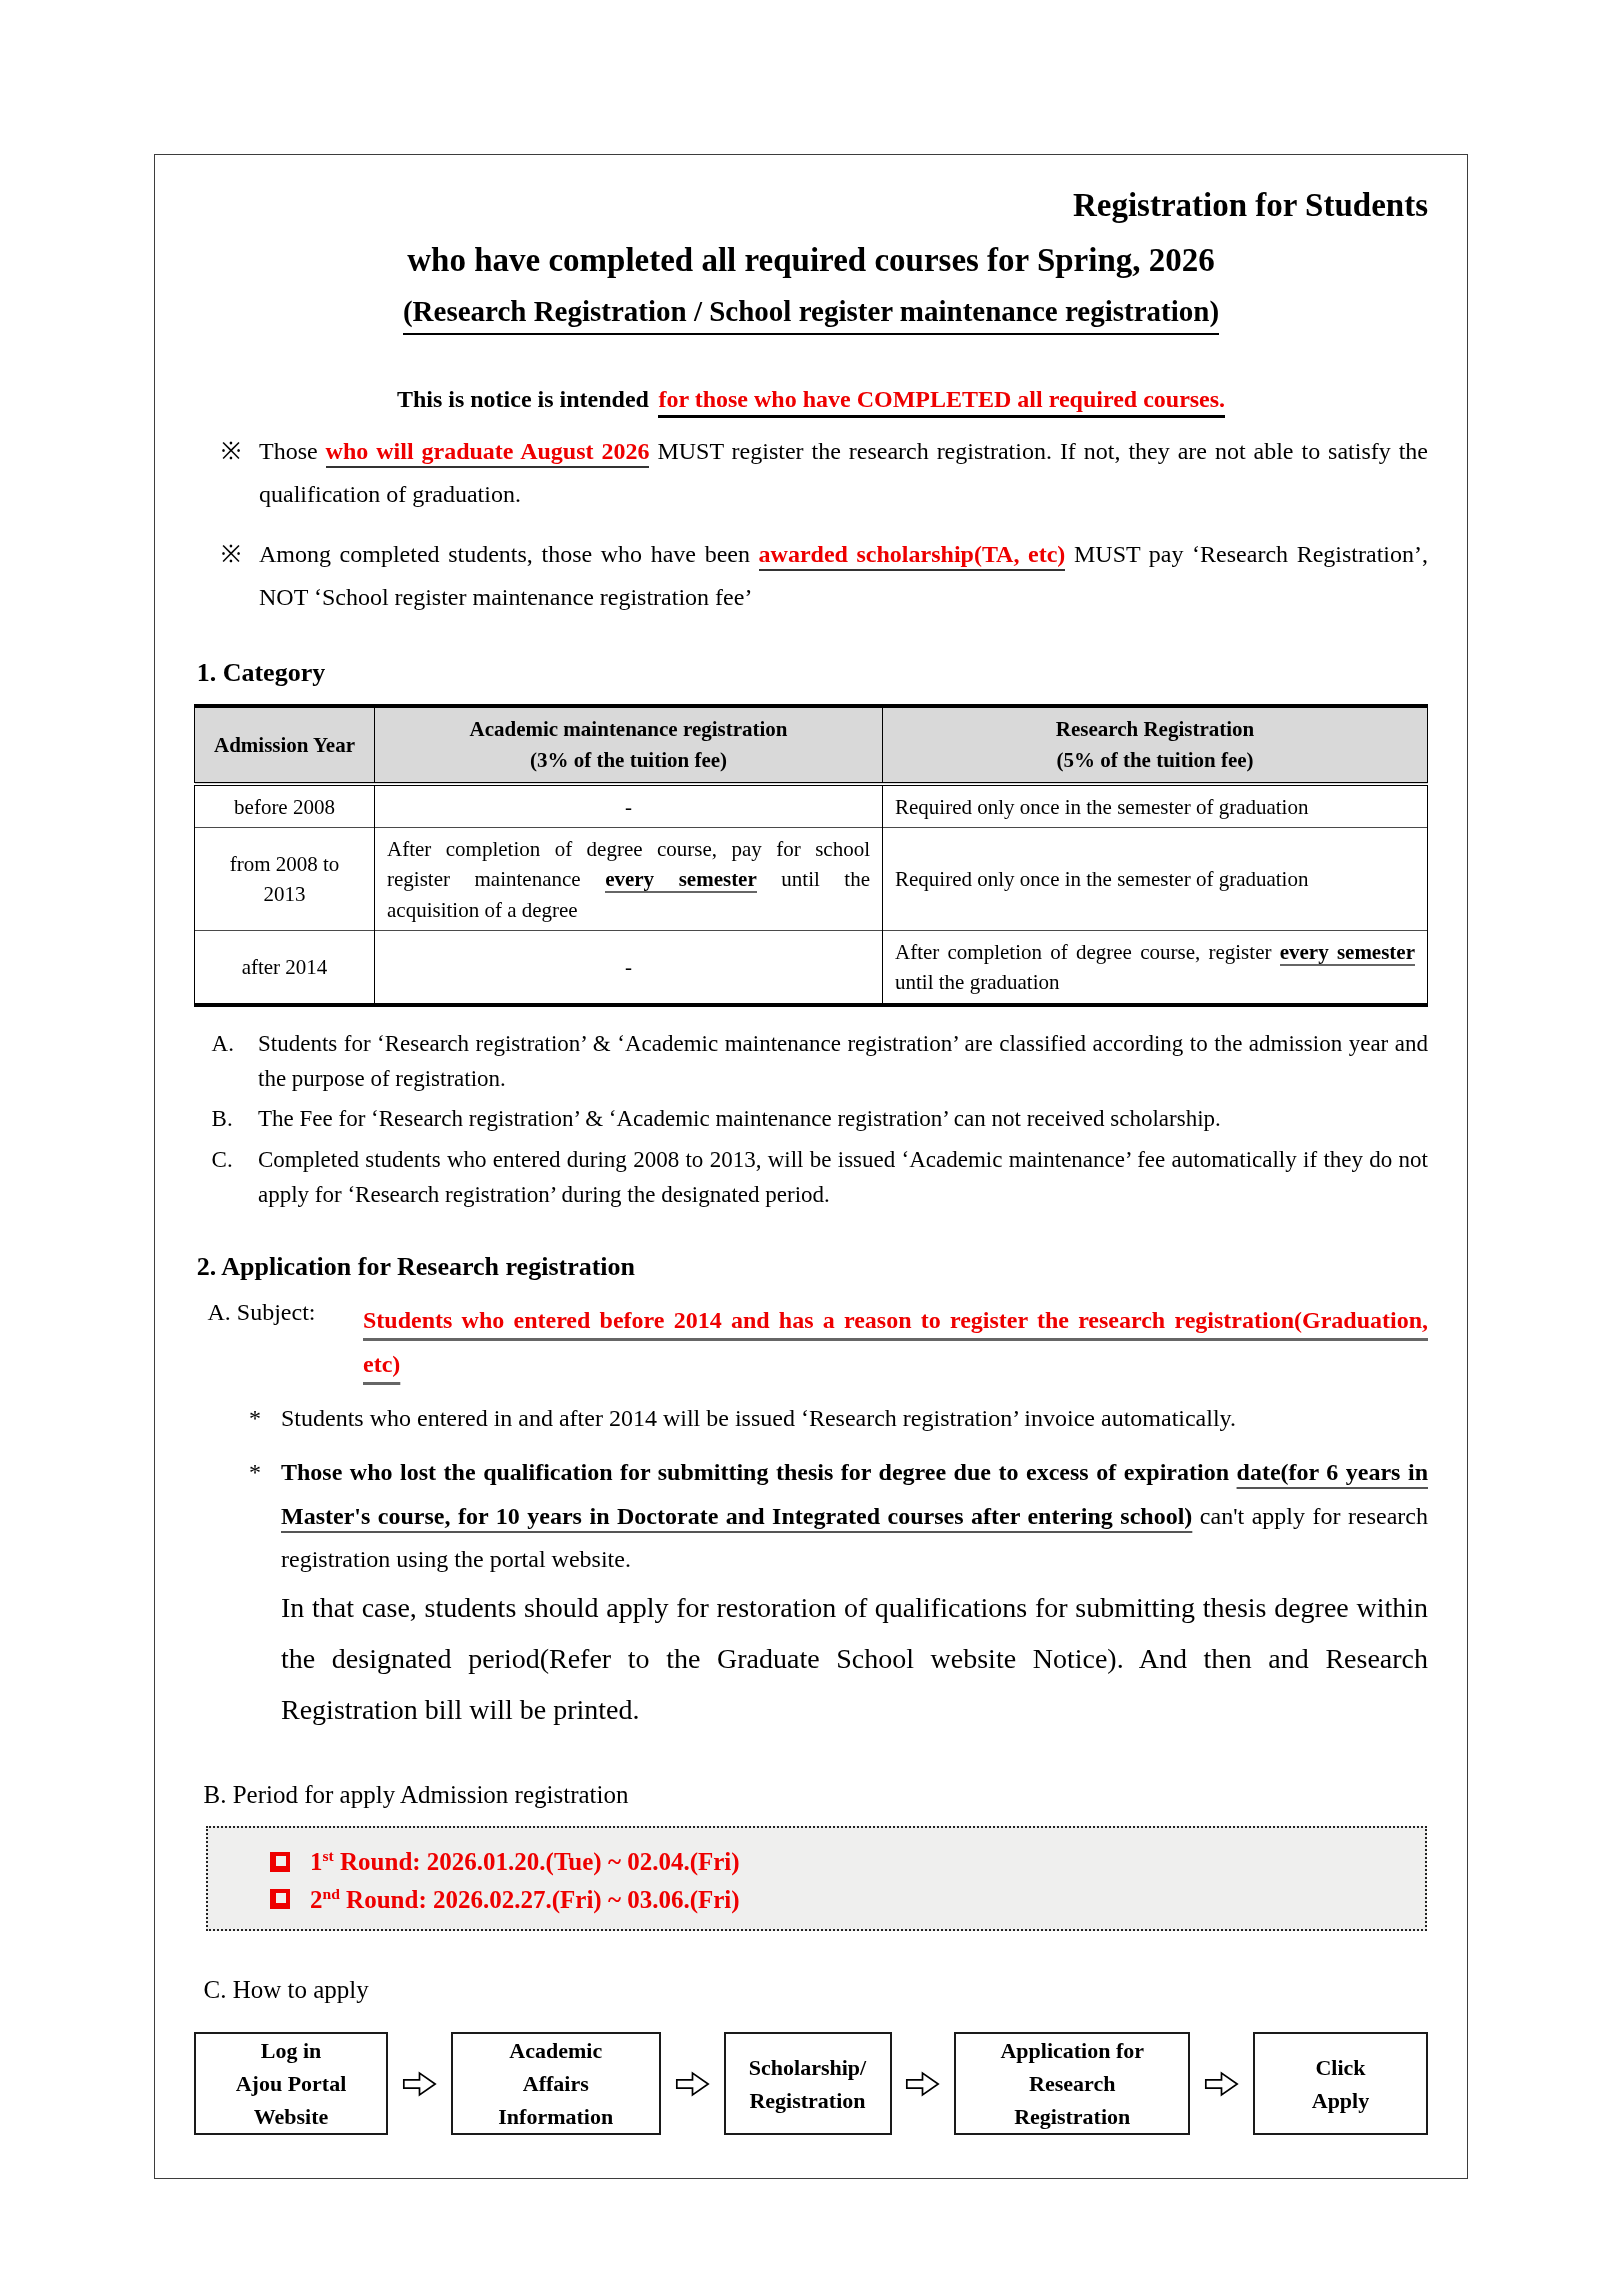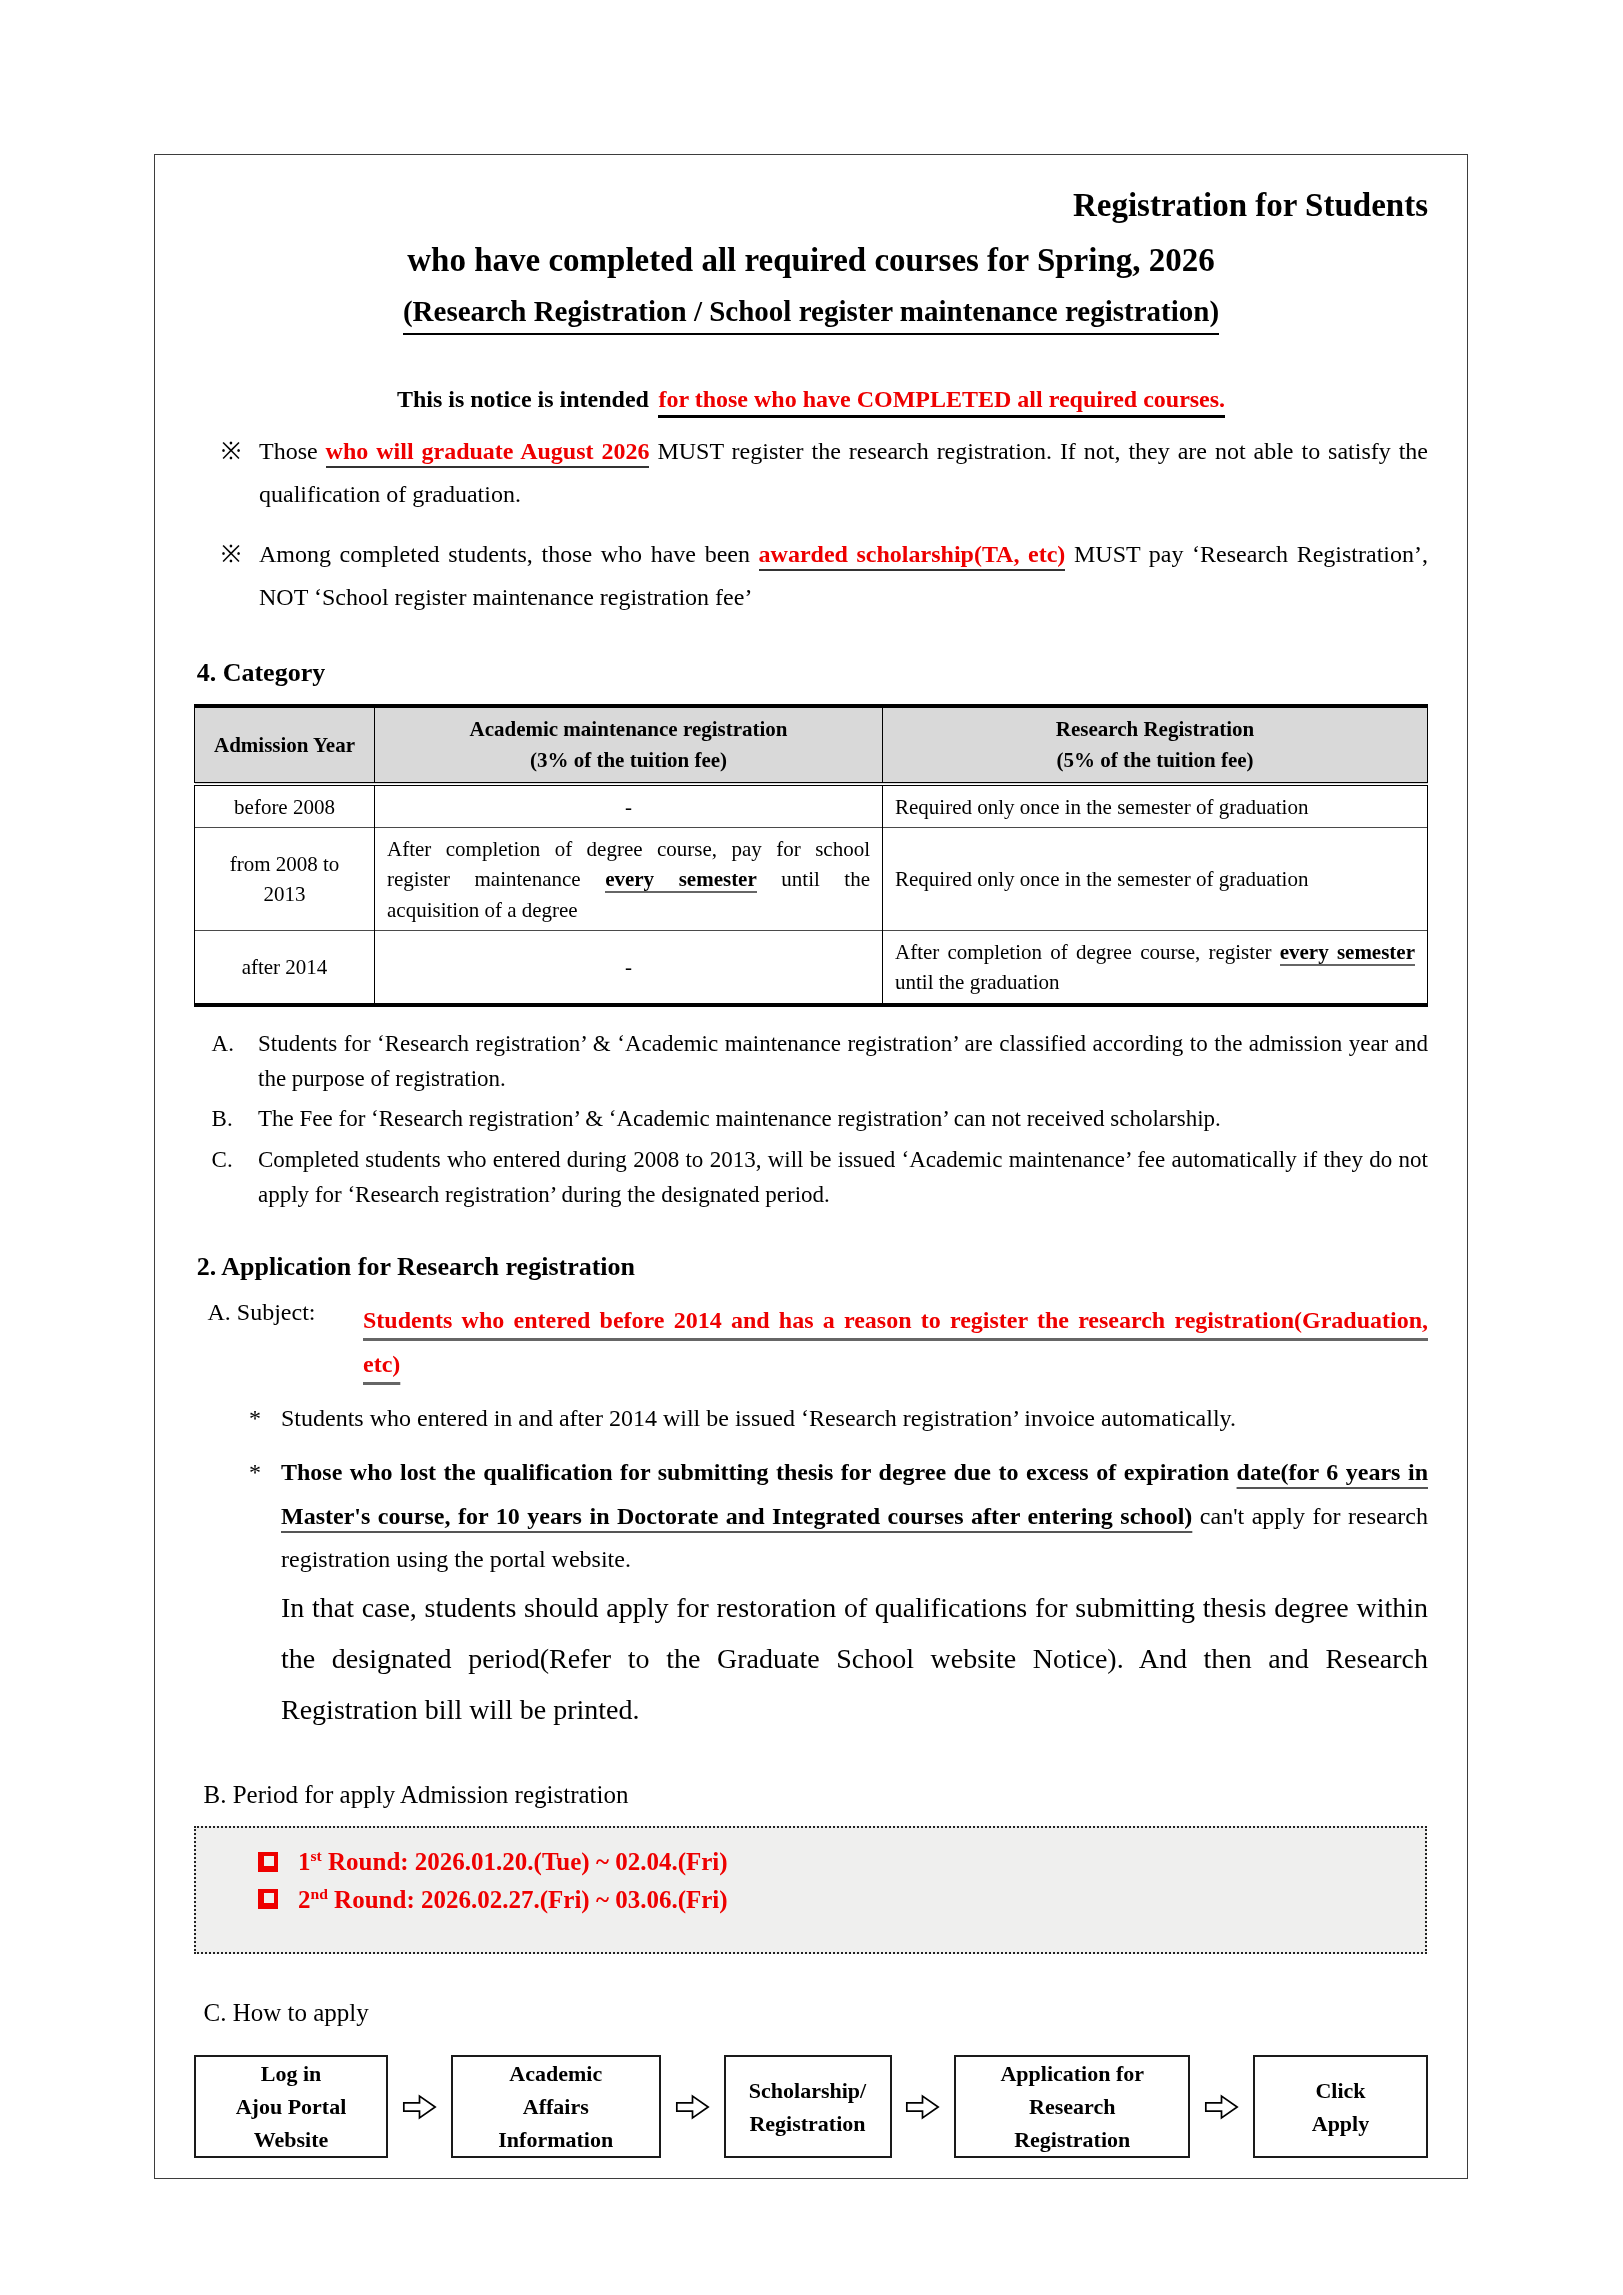--- a/index.html
+++ b/index.html
@@ -77,23 +77,23 @@
     font-weight:bold; text-decoration:underline; text-decoration-thickness:2px;
     text-decoration-color:#555; text-underline-offset:6.8px;
   }
   .plain-para {
     padding-left:87px; margin-top:2px; font-size:28px; line-height:1.82;
     text-align:justify;
   }
   .sub-h { margin-top:45px; font-size:25px; padding-left:9.5px; }
   
   .period-box {
-    margin-top:17.6px; margin-left:0; margin-right:1.4px;
+    margin-top:17.6px; margin-left:12px; margin-right:1.4px;
     border:2px dotted #222; background:var(--boxbg);
-    padding:19px 27px 38px 62px;
+    padding:19px 27px 15px 62px;
   }
   .round-line { font-size:25px; font-weight:bold; color:var(--red); margin-top:8px;
                 display:flex; align-items:center; }
   .round-line:first-child { margin-top:0; }
   .check-icon {
     flex:none; width:20px; height:20px; border:4px solid var(--red);
     box-shadow:inset 2px -2px 0 0 var(--red); margin-right:20px; display:inline-block;
   }
   .round-text sup { font-size:15.6px; }
   
@@ -125,21 +125,21 @@
   <div class="ref-item">
     <span class="mark">※</span>
     <span>Those </span><span class="red-u">who will graduate August 2026</span><span> MUST register the research registration. If not, they are not able to satisfy the qualification of graduation.</span>
   </div>
 
   <div class="ref-item">
     <span class="mark">※</span>
     <span>Among completed students, those who have been </span><span class="red-u">awarded scholarship(TA, etc)</span><span> MUST pay ‘Research Registration’, NOT ‘School register maintenance registration fee’</span>
   </div>
 
-  <div class="sec-h">4. Category</div>
+  <div class="sec-h">1. Category</div>
 
   <table>
     <colgroup>
         <col style="width:14.6%">
         <col style="width:41.2%">
         <col style="width:44.2%">
       </colgroup>
     <tbody>
         <tr>
       <th>Admission Year</th>

